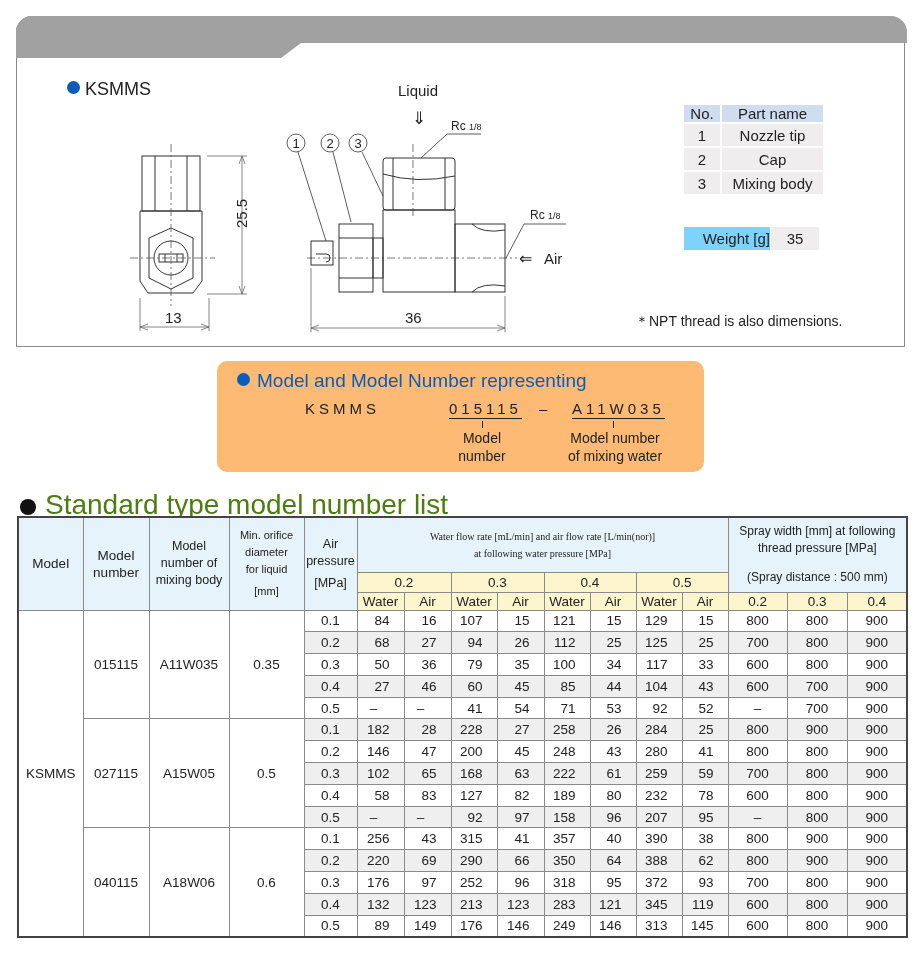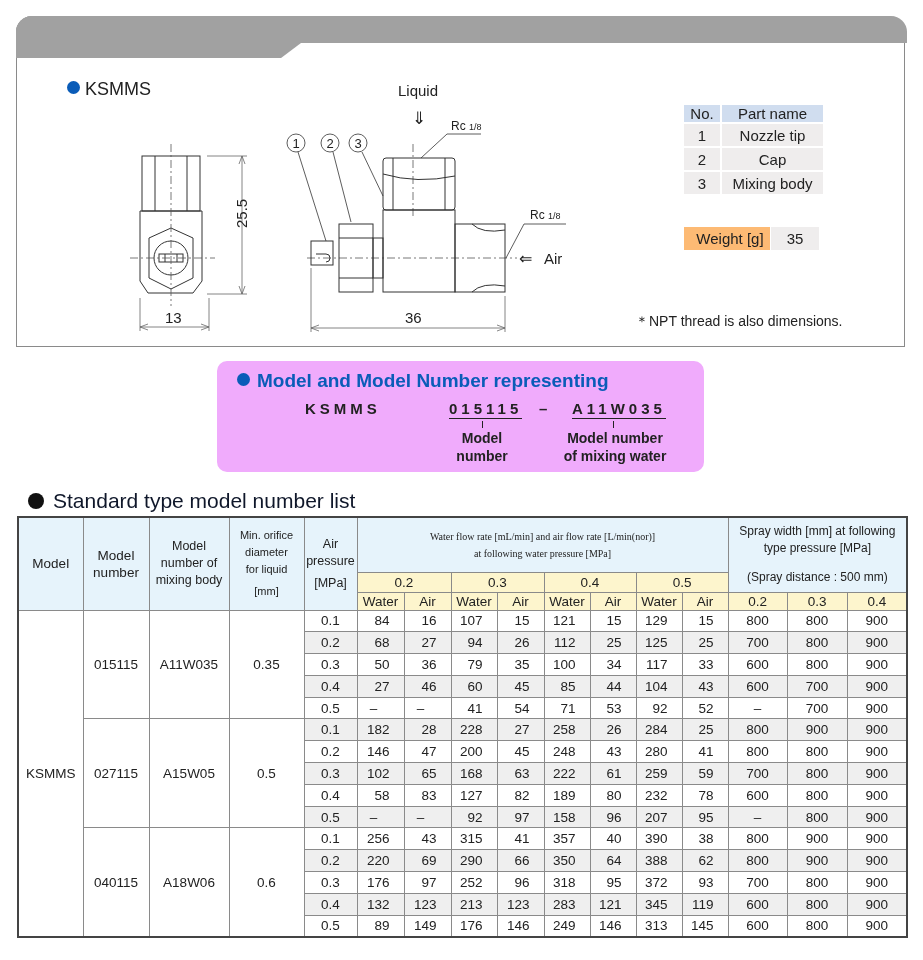--- a/index.html
+++ b/index.html
@@ -29,38 +29,38 @@
   .dot { display: inline-block; width: 13px; height: 13px; border-radius: 50%; background: #0a5cb8; margin-right: 5px; vertical-align: 1px; }
 
   .drawing { position: absolute; left: 95px; top: 50px; }
 
   .parts-table { position: absolute; left: 666px; top: 88px; border-collapse: separate; border-spacing: 2px; font-size: 15px; }
   .parts-table th { background: #d0ddef; font-weight: normal; height: 14px; padding: 0 6px; }
   .parts-table td { background: #efeded; height: 22px; text-align: center; padding: 0 6px; }
   .parts-table .c-no { width: 36px; }
   .parts-table .c-name { width: 101px; }
   .weight-table { position: absolute; left: 667px; top: 210px; border-collapse: separate; border-spacing: 1px; font-size: 15px; }
-  .weight-table th { background: #fdba74; font-weight: normal; height: 23px; width: 86px; text-align: center; padding-left: 6px; }
+  .weight-table th { background: #7dd3fc; font-weight: normal; height: 23px; width: 86px; text-align: right; padding-left: 6px; }
   .weight-table td { background: #efeded; height: 23px; width: 48px; text-align: center; }
   .npt-note { position: absolute; left: 618px; top: 297px; font-size: 14px; color: #222; }
 
   
   .mn-box {
     position: absolute; left: 217px; top: 361px; width: 487px; height: 111px;
-    background: #f0abfc; border-radius: 10px; font-weight: bold;
+    background: #fdba74; border-radius: 10px;
   }
   .mn-title { position: absolute; left: 20px; top: 9px; font-size: 19px; color: #0a5cb8; }
   .mn-title .dot { width: 13px; height: 13px; margin-right: 7px; }
   .mn-code { position: absolute; top: 39px; font-size: 15px; letter-spacing: 4px; color: #222; }
   .mn-code.u { border-bottom: 1px solid #222; padding-bottom: 1px; }
   .mn-tick { position: absolute; width: 1px; height: 7px; background: #222; }
   .mn-cap { position: absolute; text-align: center; font-size: 14px; line-height: 18px; color: #222; }
 
   
-  .list-title { position: absolute; left: 28px; top: 489px; font-size: 21px; color: #0f172a; }
+  .list-title { position: absolute; left: 20px; top: 489px; font-size: 28px; color: #4d7c0f; }
   .list-title .dot { background: #111; width: 16px; height: 16px; margin-right: 9px; vertical-align: -1px; }
 
   table.spec {
     position: absolute; left: 17px; top: 516px; width: 889px;
     border-collapse: collapse; font-size: 13.5px; table-layout: fixed;
     border: 2px solid #444;
   }
   table.spec th, table.spec td { border: 1px solid #8a8a8a; text-align: center; padding: 0; }
   table.spec thead th { background: #e6f3fb; font-weight: normal; line-height: 17px; }
   table.spec thead th.yel { background: #fdf5cd; }
@@ -257,21 +257,21 @@
         <div>Air</div>
         <div>pressure</div>
         <div style="margin-top:5px;">[MPa]</div>
       </th>
       <th colspan="8" style="font-size:10px;font-family:Liberation Serif, serif;">
         <div>Water flow rate [mL/min] and air flow rate [L/min(nor)]</div>
         <div>at following water pressure [MPa]</div>
       </th>
       <th colspan="3" rowspan="2" style="font-size:12px;">
         <div>Spray width [mm] at following</div>
-        <div>type pressure [MPa]</div>
+        <div>thread pressure [MPa]</div>
         <div style="margin-top:12px;">(Spray distance : 500 mm)</div>
       </th>
     </tr>
     <tr style="height:20px;">
       <th colspan="2" class="yel">0.2</th>
       <th colspan="2" class="yel">0.3</th>
       <th colspan="2" class="yel">0.4</th>
       <th colspan="2" class="yel">0.5</th>
     </tr>
     <tr class="bottom-row">

